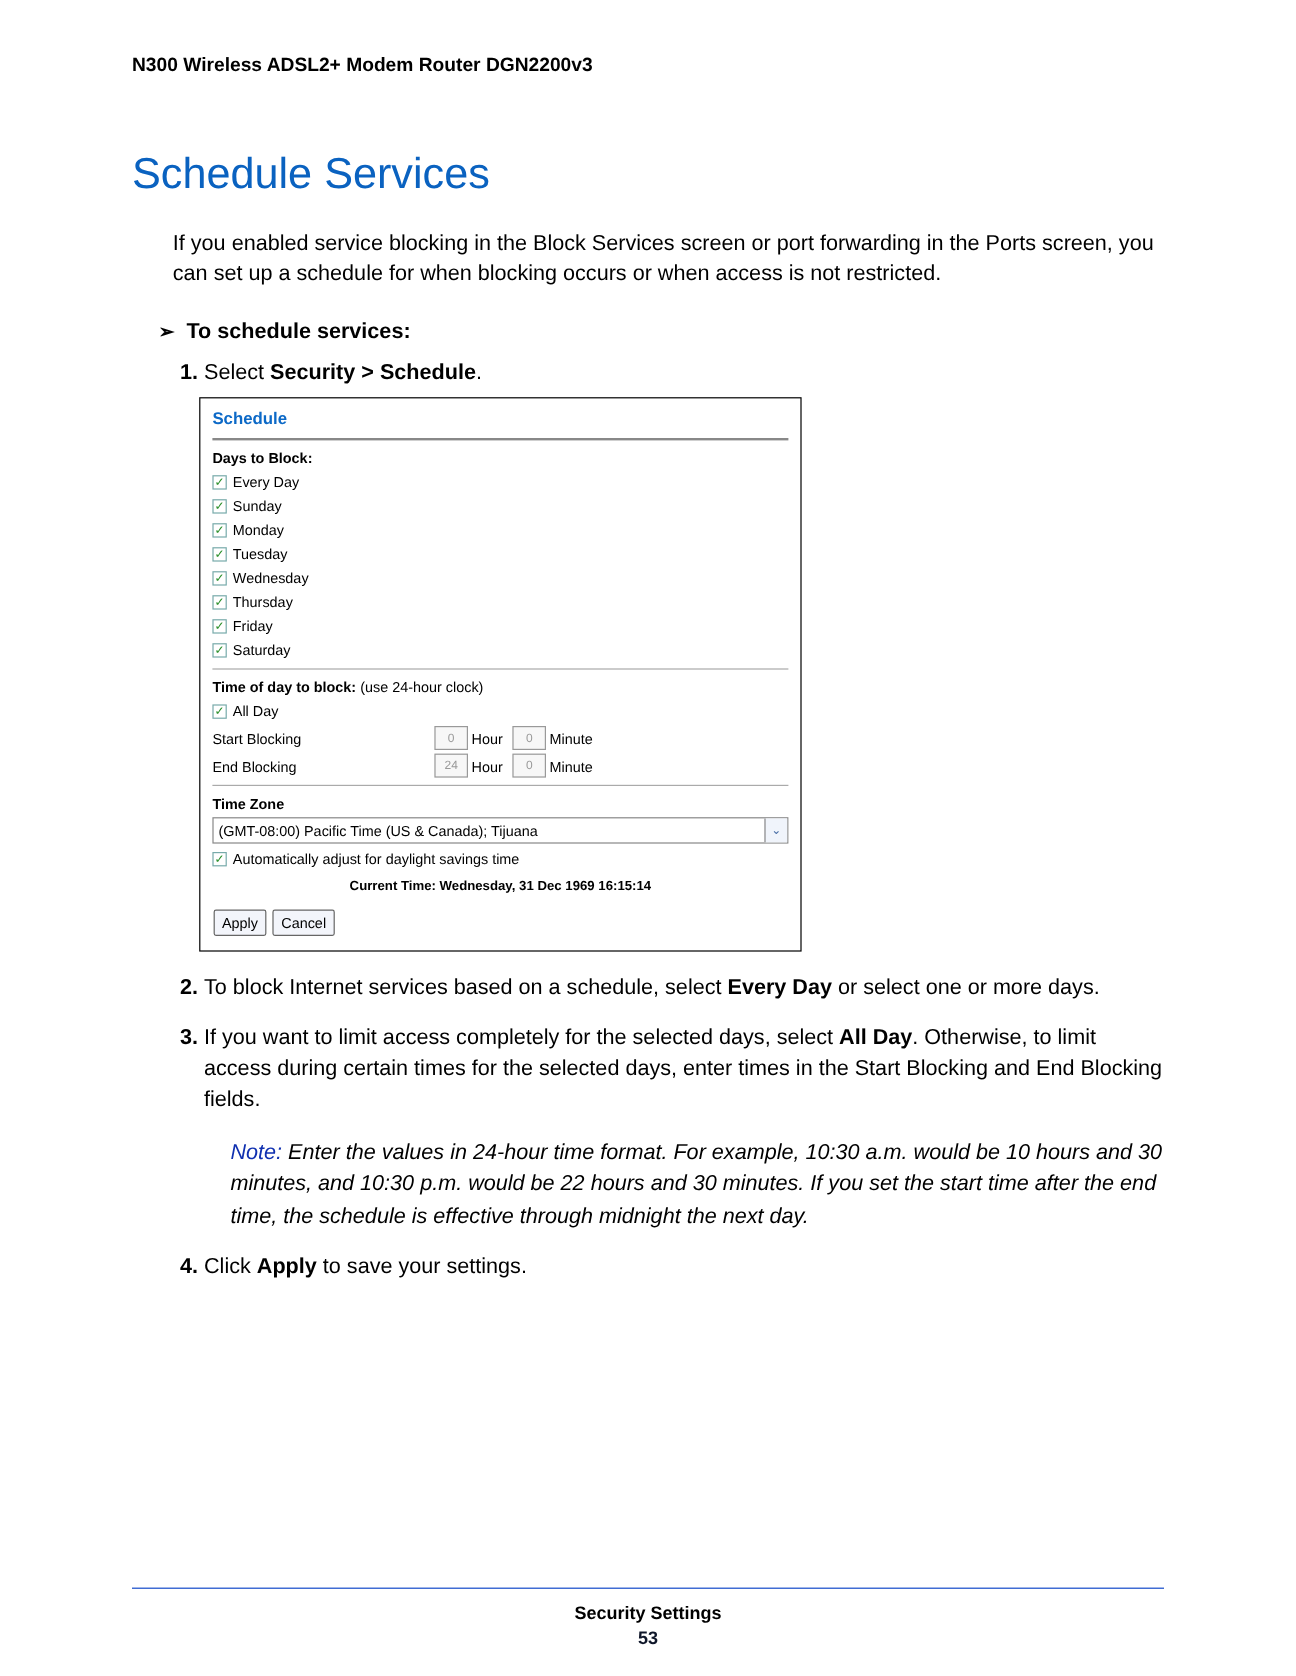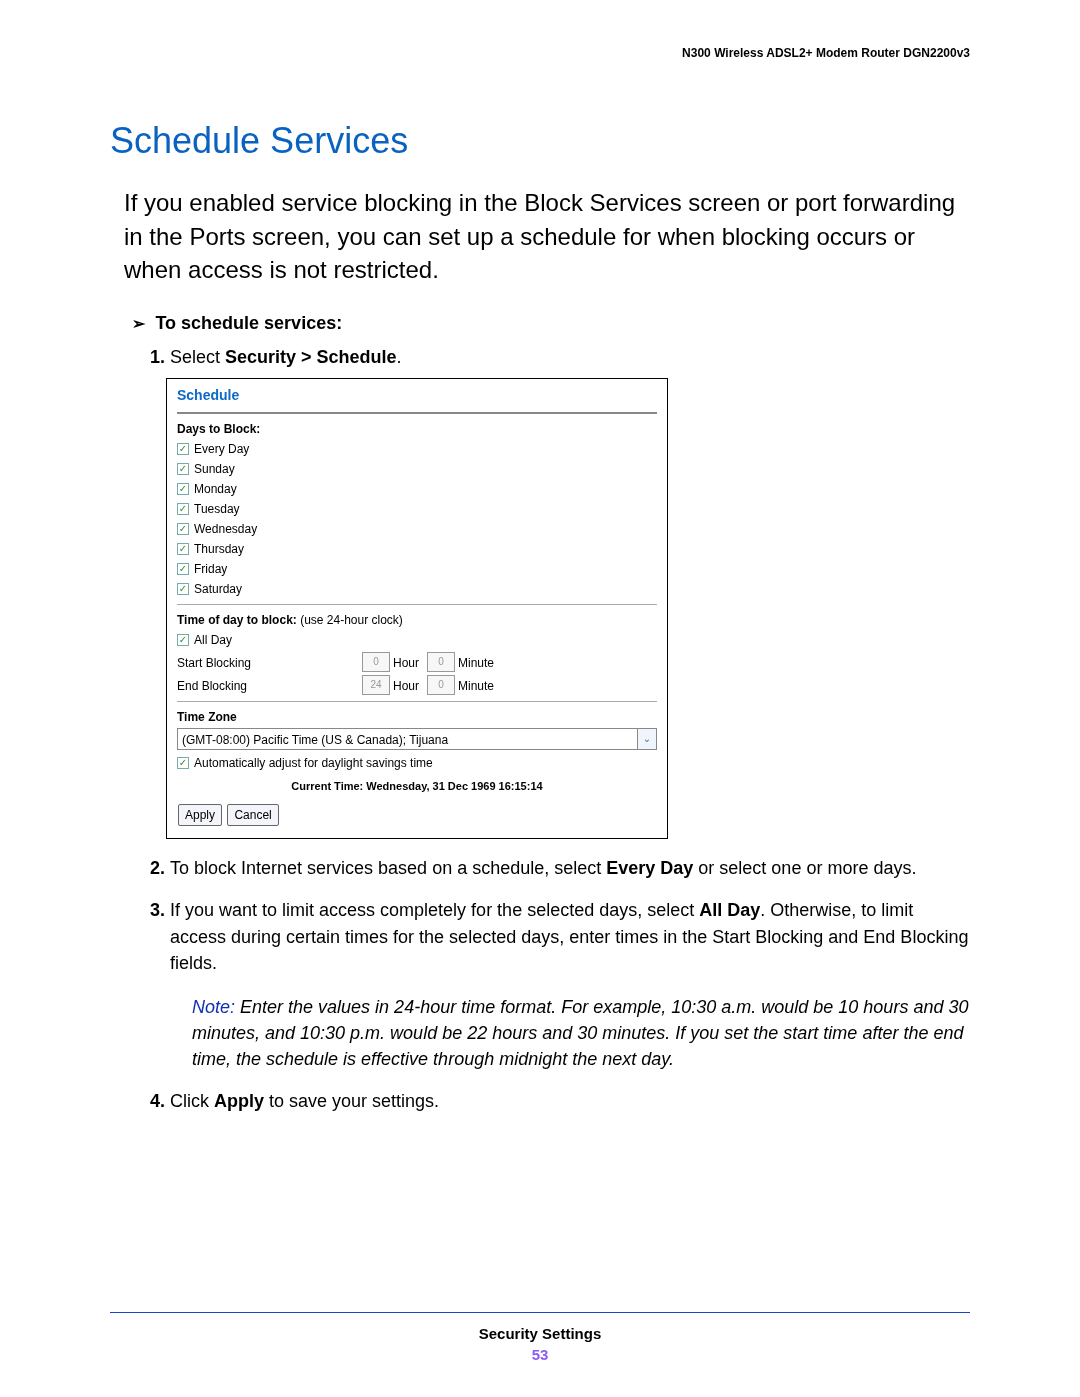--- a/index.html
+++ b/index.html
@@ -11,37 +11,37 @@
   }
   .page {
     width: 1080px;
     min-height: 1397px;
     margin: 0 auto;
     position: relative;
     box-sizing: border-box;
     padding: 40px 110px 40px 110px;
   }
   .header-title {
-    text-align: right;
-    font-weight: bold;
-    font-size: 12px;
+    text-align: left;
+    font-weight: bold;
+    font-size: 16px;
     margin-top: 6px;
     margin-bottom: 60px;
   }
   .h1 {
     color: #0a62c0;
     font-size: 36px;
     font-weight: normal;
     margin: 16px 0 24px 0;
     font-family: "Segoe UI Light", "Segoe UI", Arial, sans-serif;
   }
   .intro {
-    font-size: 24px;
+    font-size: 18px;
     line-height: 1.4;
-    margin-left: 14px;
+    margin-left: 34px;
     margin-bottom: 26px;
   }
   .arrow-row {
     display: flex;
     align-items: baseline;
     font-size: 18px;
     font-weight: bold;
     margin: 0 0 10px 22px;
   }
   .arrow-icon {
@@ -186,34 +186,34 @@
     font-size: 12px;
     margin: 0 1px;
     background: #f3f5fb;
     border-radius: 2px;
   }
 
   .footer {
     position: absolute;
     left: 0;
     right: 0;
-    bottom: 34px;
+    bottom: 23px;
     text-align: center;
     font-size: 15px;
   }
   .footer-hr {
     border: none;
     border-top: 1px solid #1249c9;
     margin: 0 110px 12px 110px;
   }
   .footer-title {
     font-weight: bold;
   }
   .footer-page {
-    color: #8b5cf6;
+    color: #0f172a;
     font-weight: bold;
     margin-top: 4px;
   }
   .sub-hint {
     font-weight: normal;
   }
 </style>
 </head>
 <body>
 

